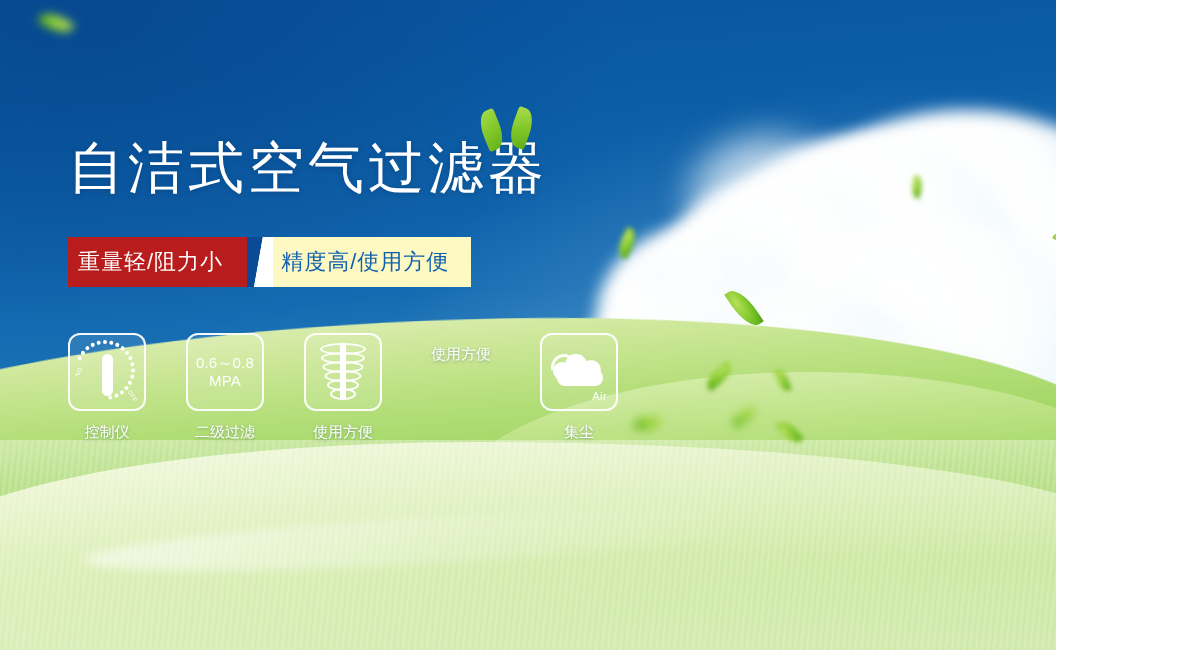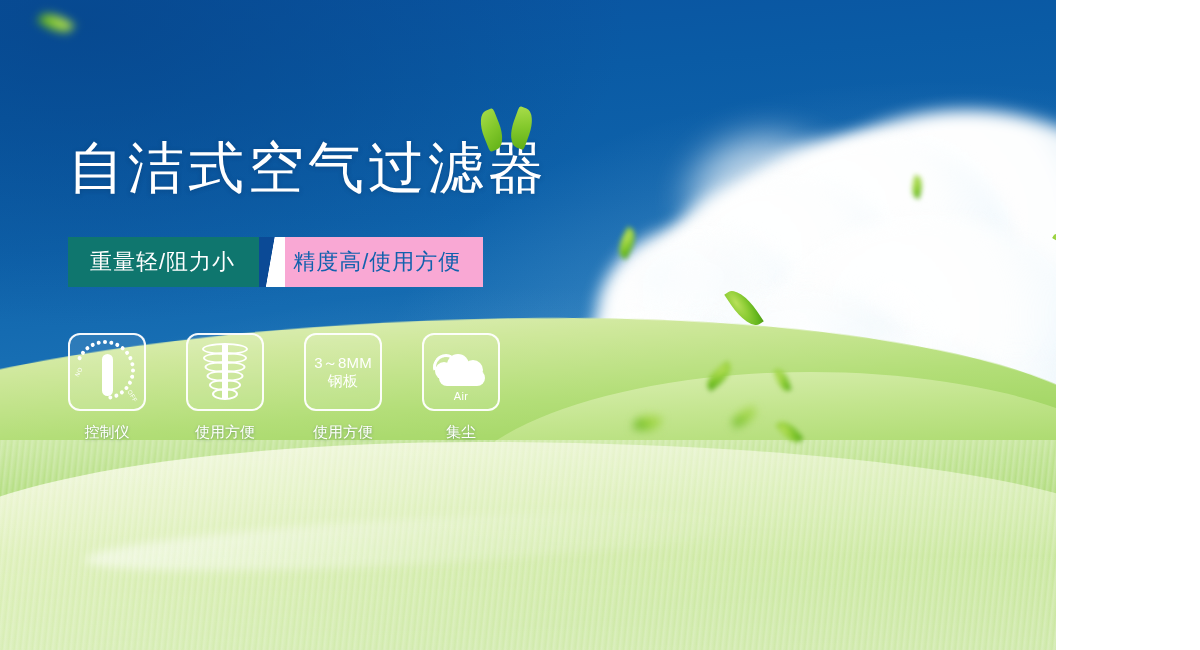--- a/index.html
+++ b/index.html
@@ -202,34 +202,34 @@
   .ribbon {
     position: absolute;
     left: 68px;
     top: 237px;
     height: 50px;
     display: flex;
     align-items: stretch;
     z-index: 20;
   }
   .ribbon-left {
-    background: #0f766e;
+    background: #b91c1c;
     color: #ffffff;
     font-size: 22px;
     letter-spacing: 1px;
     display: flex;
     align-items: center;
-    padding: 0 24px 0 22px;
+    padding: 0 24px 0 10px;
   }
   .ribbon-slant {
     width: 26px;
     background: linear-gradient(100deg, #0b4a96 0%, #0b4a96 44%, #ffffff 46%, #ffffff 100%);
   }
   .ribbon-right {
-    background: #f9a8d4;
+    background: #fef9c3;
     color: #1161ad;
     font-size: 22px;
     letter-spacing: 1px;
     display: flex;
     align-items: center;
     padding: 0 22px 0 8px;
   }
 
   
   .features {
@@ -323,21 +323,21 @@
   .cloudicon .base {
     position: absolute;
     left: 6px; bottom: 8px;
     width: 46px; height: 16px;
     background: #ffffff;
     border-radius: 9px;
   }
   .cloudicon .air {
     position: absolute;
     left: 0; right: 0; bottom: -8px;
-    text-align: center;
+    text-align: right;
     font-size: 11px;
     color: #ffffff;
     letter-spacing: 0.4px;
   }
   .cloudicon .swoosh {
     position: absolute;
     left: 0px; top: 4px;
     width: 20px; height: 20px;
     border: 3px solid #ffffff;
     border-radius: 50%;
@@ -452,43 +452,46 @@
           <div class="dot" style="transform:rotate(66deg)  translate(28px)"></div>
           <div class="dot" style="transform:rotate(79deg)  translate(28px)"></div>
           <div class="needle"></div>
           <span class="lbl no">NO</span>
           <span class="lbl off">OFF</span>
         </div>
       </div>
       <div class="feature-caption">控制仪</div>
     </div>
 
+    <div class="feature">
+      <div class="feature-box">
+        <div class="box-text">
+          <span class="big">0.6～0.8</span>
+          <span class="big">MPA</span>
+        </div>
+      </div>
+      <div class="feature-caption">二级过滤</div>
+    </div>
 
     <div class="feature">
       <div class="feature-box">
         <div class="coil">
           <div class="stem"></div>
           <div class="ring" style="top:0px;  width:42px;"></div>
           <div class="ring" style="top:9px;  width:40px;"></div>
           <div class="ring" style="top:18px; width:37px;"></div>
           <div class="ring" style="top:27px; width:33px;"></div>
           <div class="ring" style="top:36px; width:28px;"></div>
           <div class="ring" style="top:45px; width:22px;"></div>
         </div>
       </div>
       <div class="feature-caption">使用方便</div>
     </div>
 
     <div class="feature">
-      <div class="feature-box">
-        <div class="box-text">
-          <span class="big">3～8MM</span>
-          <span class="big">钢板</span>
-        </div>
-      </div>
       <div class="feature-caption">使用方便</div>
     </div>
 
     <div class="feature">
       <div class="feature-box">
         <div class="cloudicon">
           <div class="swoosh"></div>
           <div class="puff" style="left:2px;  top:12px; width:18px; height:18px;"></div>
           <div class="puff" style="left:14px; top:4px;  width:22px; height:22px;"></div>
           <div class="puff" style="left:30px; top:10px; width:20px; height:20px;"></div>

